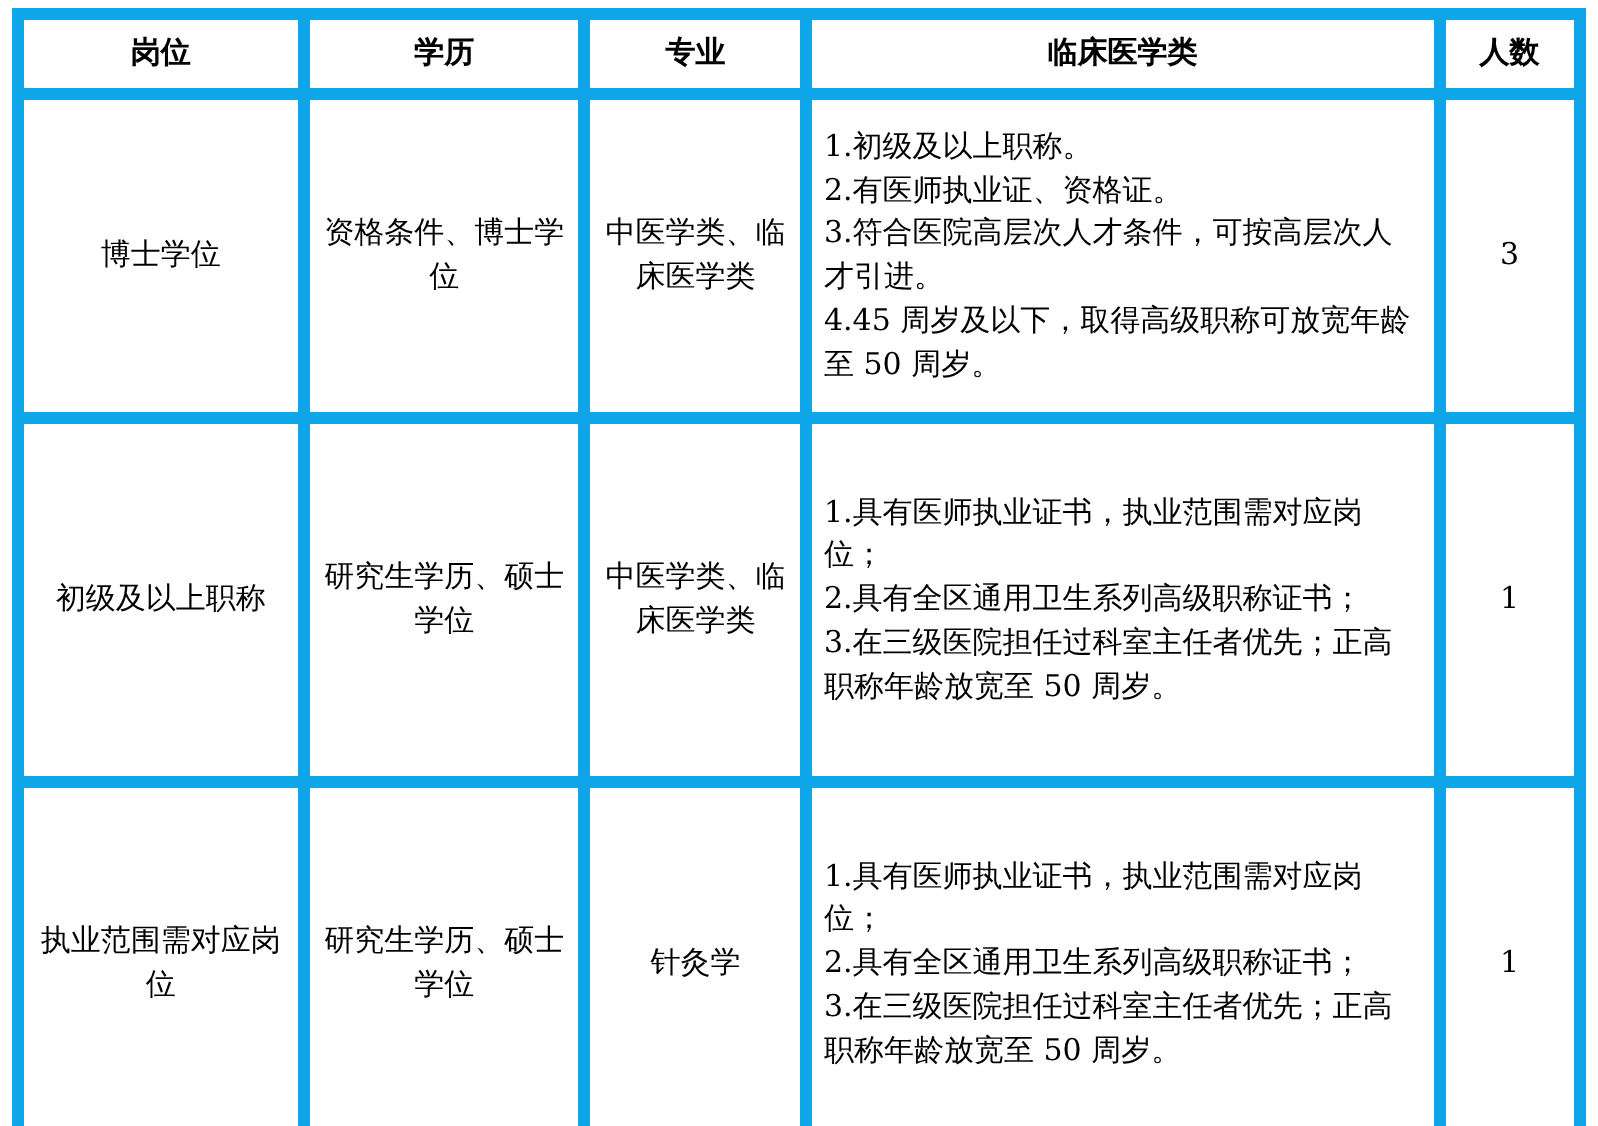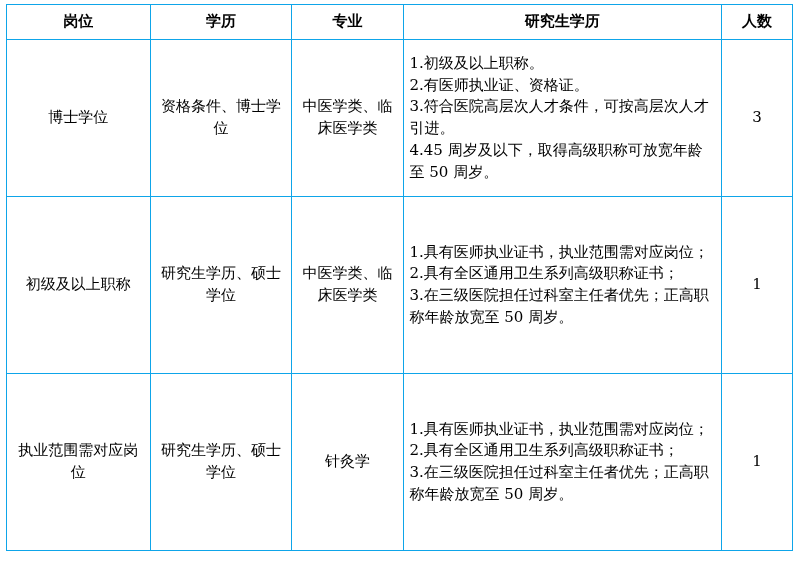--- a/index.html
+++ b/index.html
@@ -21,21 +21,21 @@
     box-sizing: border-box;
   }
   table.recruit-table {
     border-collapse: collapse;
     table-layout: fixed;
     width: 787px;
     margin: 4px 0 0 6px;
   }
   table.recruit-table td,
   table.recruit-table th {
-    border: 1px solid #0ea5e9;
+    border: 6px solid #0ea5e9;
     padding: 4px 6px;
     vertical-align: middle;
     font-size: 15px;
     line-height: 1.45;
   }
   thead th {
     text-align: center;
     font-weight: bold;
     font-size: 16px;
     padding: 6px 4px;
@@ -71,21 +71,21 @@
       <col class="col-edu">
       <col class="col-major">
       <col class="col-cond">
       <col class="col-count">
     </colgroup>
     <thead>
       <tr>
         <th>岗位</th>
         <th>学历</th>
         <th>专业</th>
-        <th>研究生学历</th>
+        <th>临床医学类</th>
         <th>人数</th>
       </tr>
     </thead>
     <tbody>
       <tr class="row-1">
         <td class="c-post">博士学位</td>
         <td class="c-edu">资格条件、博士学位</td>
         <td class="c-major">中医学类、临床医学类</td>
         <td class="c-cond">1.初级及以上职称。
 2.有医师执业证、资格证。

